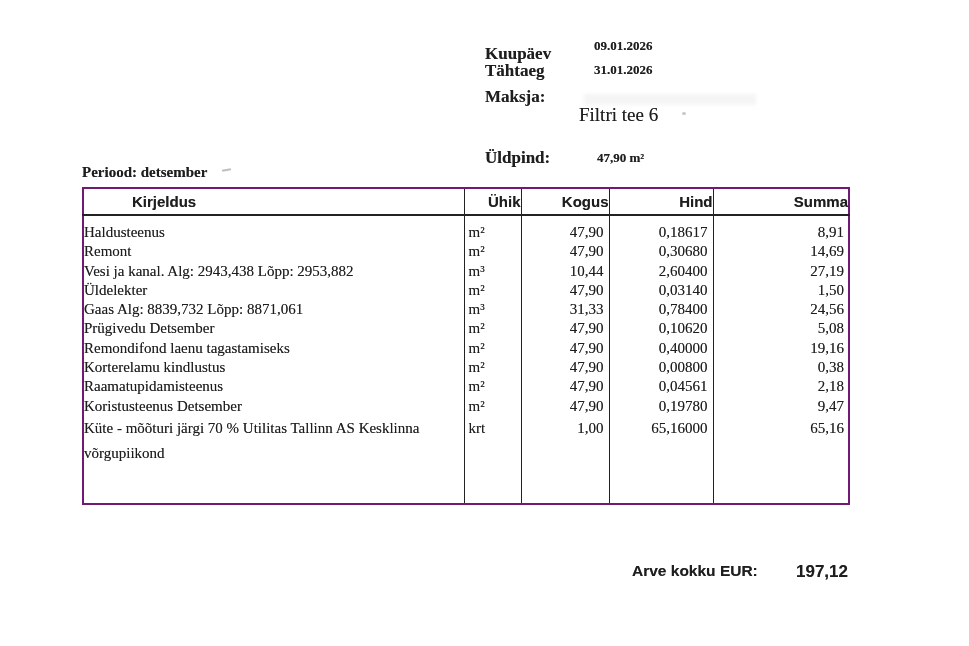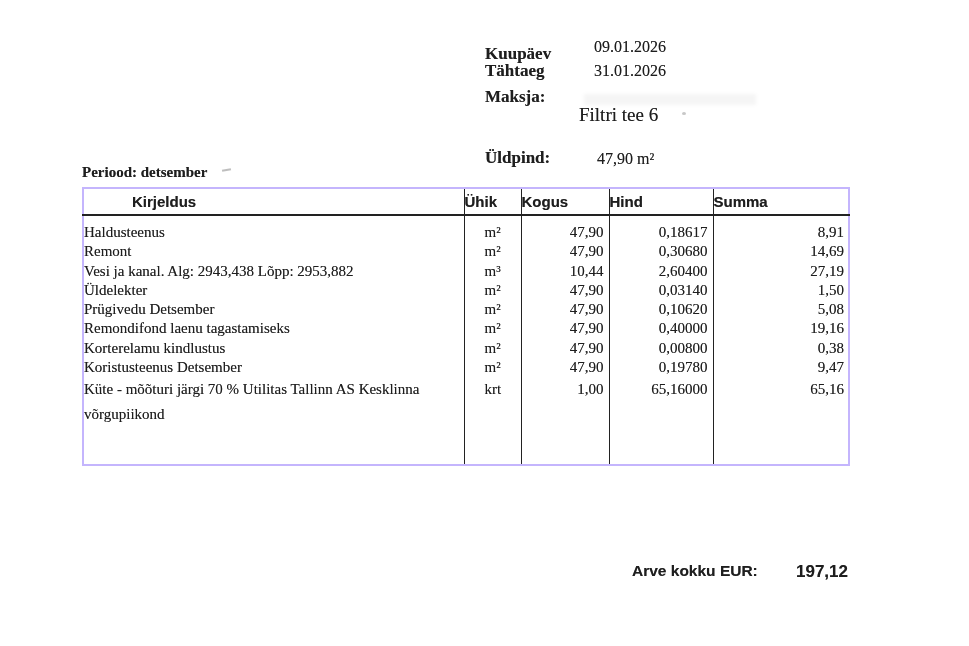--- a/index.html
+++ b/index.html
@@ -3,51 +3,51 @@
 <meta charset="utf-8">
 <style>
   html,body{margin:0;padding:0;background:#ffffff;}
   .page{
     position:relative;width:969px;height:646px;background:#fff;overflow:hidden;
     font-family:"Liberation Serif", serif;color:#1e1e1e;
     text-shadow:0 0 0.5px rgba(30,30,30,0.55);
   }
   .abs{position:absolute;white-space:nowrap;}
   .hdr-label{font-weight:bold;font-size:17px;}
-  .hdr-value{font-size:16px;}
+  .hdr-value{font-size:13px;font-weight:bold;}
   .lbl-kuupaev{left:485px;top:44px;}
   .val-kuupaev{left:594px;top:38px;}
   .lbl-tahtaeg{left:485px;top:61px;}
   .val-tahtaeg{left:594px;top:62px;}
   .lbl-maksja{left:485px;top:87px;}
   .addr{left:579px;top:104px;font-size:19px;}
   .lbl-uldpind{left:485px;top:148px;}
   .val-uldpind{left:597px;top:150px;}
   .periood{left:82px;top:164px;font-weight:bold;font-size:15px;}
 
   
   .redaction{left:584px;top:94px;width:172px;height:11px;background:rgba(120,120,120,0.07);filter:blur(1.5px);}
   .dash-artifact{left:222px;top:169px;width:9px;height:2px;background:rgba(70,70,70,0.35);transform:rotate(-10deg);}
   .dot-artifact{left:682px;top:112px;width:4px;height:3px;background:rgba(70,70,70,0.30);border-radius:50%;}
 
   .tablewrap{position:absolute;left:82px;top:187px;width:766px;}
-  table{border-collapse:collapse;table-layout:fixed;width:766px;border:2px solid #c4b5fd;}
+  table{border-collapse:collapse;table-layout:fixed;width:766px;border:2px solid #701a75;}
   col.c0{width:381px;} col.c1{width:57px;} col.c2{width:88px;} col.c3{width:104px;} col.c4{width:136px;}
   th{
     font-family:"Liberation Sans", sans-serif;font-weight:bold;font-size:15px;
     height:25px;border:1.5px solid #222;border-bottom:2px solid #222;
-    text-align:left;padding:0;vertical-align:middle;
+    text-align:right;padding:0;vertical-align:middle;
   }
   th.col0{text-align:left;padding-left:48px;}
   td{
     font-size:15px;line-height:19.3px;padding:0;vertical-align:top;
     border-left:1.5px solid #222;overflow:hidden;
   }
   td.col0{border-left:none;text-align:left;padding-right:34px;white-space:normal;}
-  td.col1{text-align:left;padding-left:20px;}
+  td.col1{text-align:left;padding-left:4px;}
   td.col2,td.col3{text-align:right;padding-right:5px;}
   td.col4{text-align:right;padding-right:4px;}
   tr.first-row td{padding-top:7px;}
   tr.tall-a td{line-height:26px;}
   tr.tall-b td{line-height:25px;margin-left:7px;}
   tr.filler td{height:37px;}
 
   .total-label{left:632px;top:562px;font-family:"Liberation Sans", sans-serif;font-weight:bold;font-size:15.5px;}
   .total-value{left:770px;top:562px;width:78px;text-align:right;font-family:"Liberation Sans", sans-serif;font-weight:bold;font-size:17px;}
 </style>
@@ -114,39 +114,53 @@
             <td class="col4">27,19</td>
           </tr>
           <tr>
             <td class="col0">Üldelekter</td>
             <td class="col1">m²</td>
             <td class="col2">47,90</td>
             <td class="col3">0,03140</td>
             <td class="col4">1,50</td>
           </tr>
           <tr>
+            <td class="col0">Gaas Alg: 8839,732 Lõpp: 8871,061</td>
+            <td class="col1">m³</td>
+            <td class="col2">31,33</td>
+            <td class="col3">0,78400</td>
+            <td class="col4">24,56</td>
+          </tr>
+          <tr>
             <td class="col0">Prügivedu Detsember</td>
             <td class="col1">m²</td>
             <td class="col2">47,90</td>
             <td class="col3">0,10620</td>
             <td class="col4">5,08</td>
           </tr>
           <tr>
             <td class="col0">Remondifond laenu tagastamiseks</td>
             <td class="col1">m²</td>
             <td class="col2">47,90</td>
             <td class="col3">0,40000</td>
             <td class="col4">19,16</td>
           </tr>
           <tr>
             <td class="col0">Korterelamu kindlustus</td>
             <td class="col1">m²</td>
             <td class="col2">47,90</td>
             <td class="col3">0,00800</td>
             <td class="col4">0,38</td>
+          </tr>
+          <tr>
+            <td class="col0">Raamatupidamisteenus</td>
+            <td class="col1">m²</td>
+            <td class="col2">47,90</td>
+            <td class="col3">0,04561</td>
+            <td class="col4">2,18</td>
           </tr>
           <tr>
             <td class="col0">Koristusteenus Detsember</td>
             <td class="col1">m²</td>
             <td class="col2">47,90</td>
             <td class="col3">0,19780</td>
             <td class="col4">9,47</td>
           </tr>
           <tr class="tall-b">
             <td class="col0">Küte - mõõturi järgi 70 % Utilitas Tallinn AS Kesklinna võrgupiikond</td>

